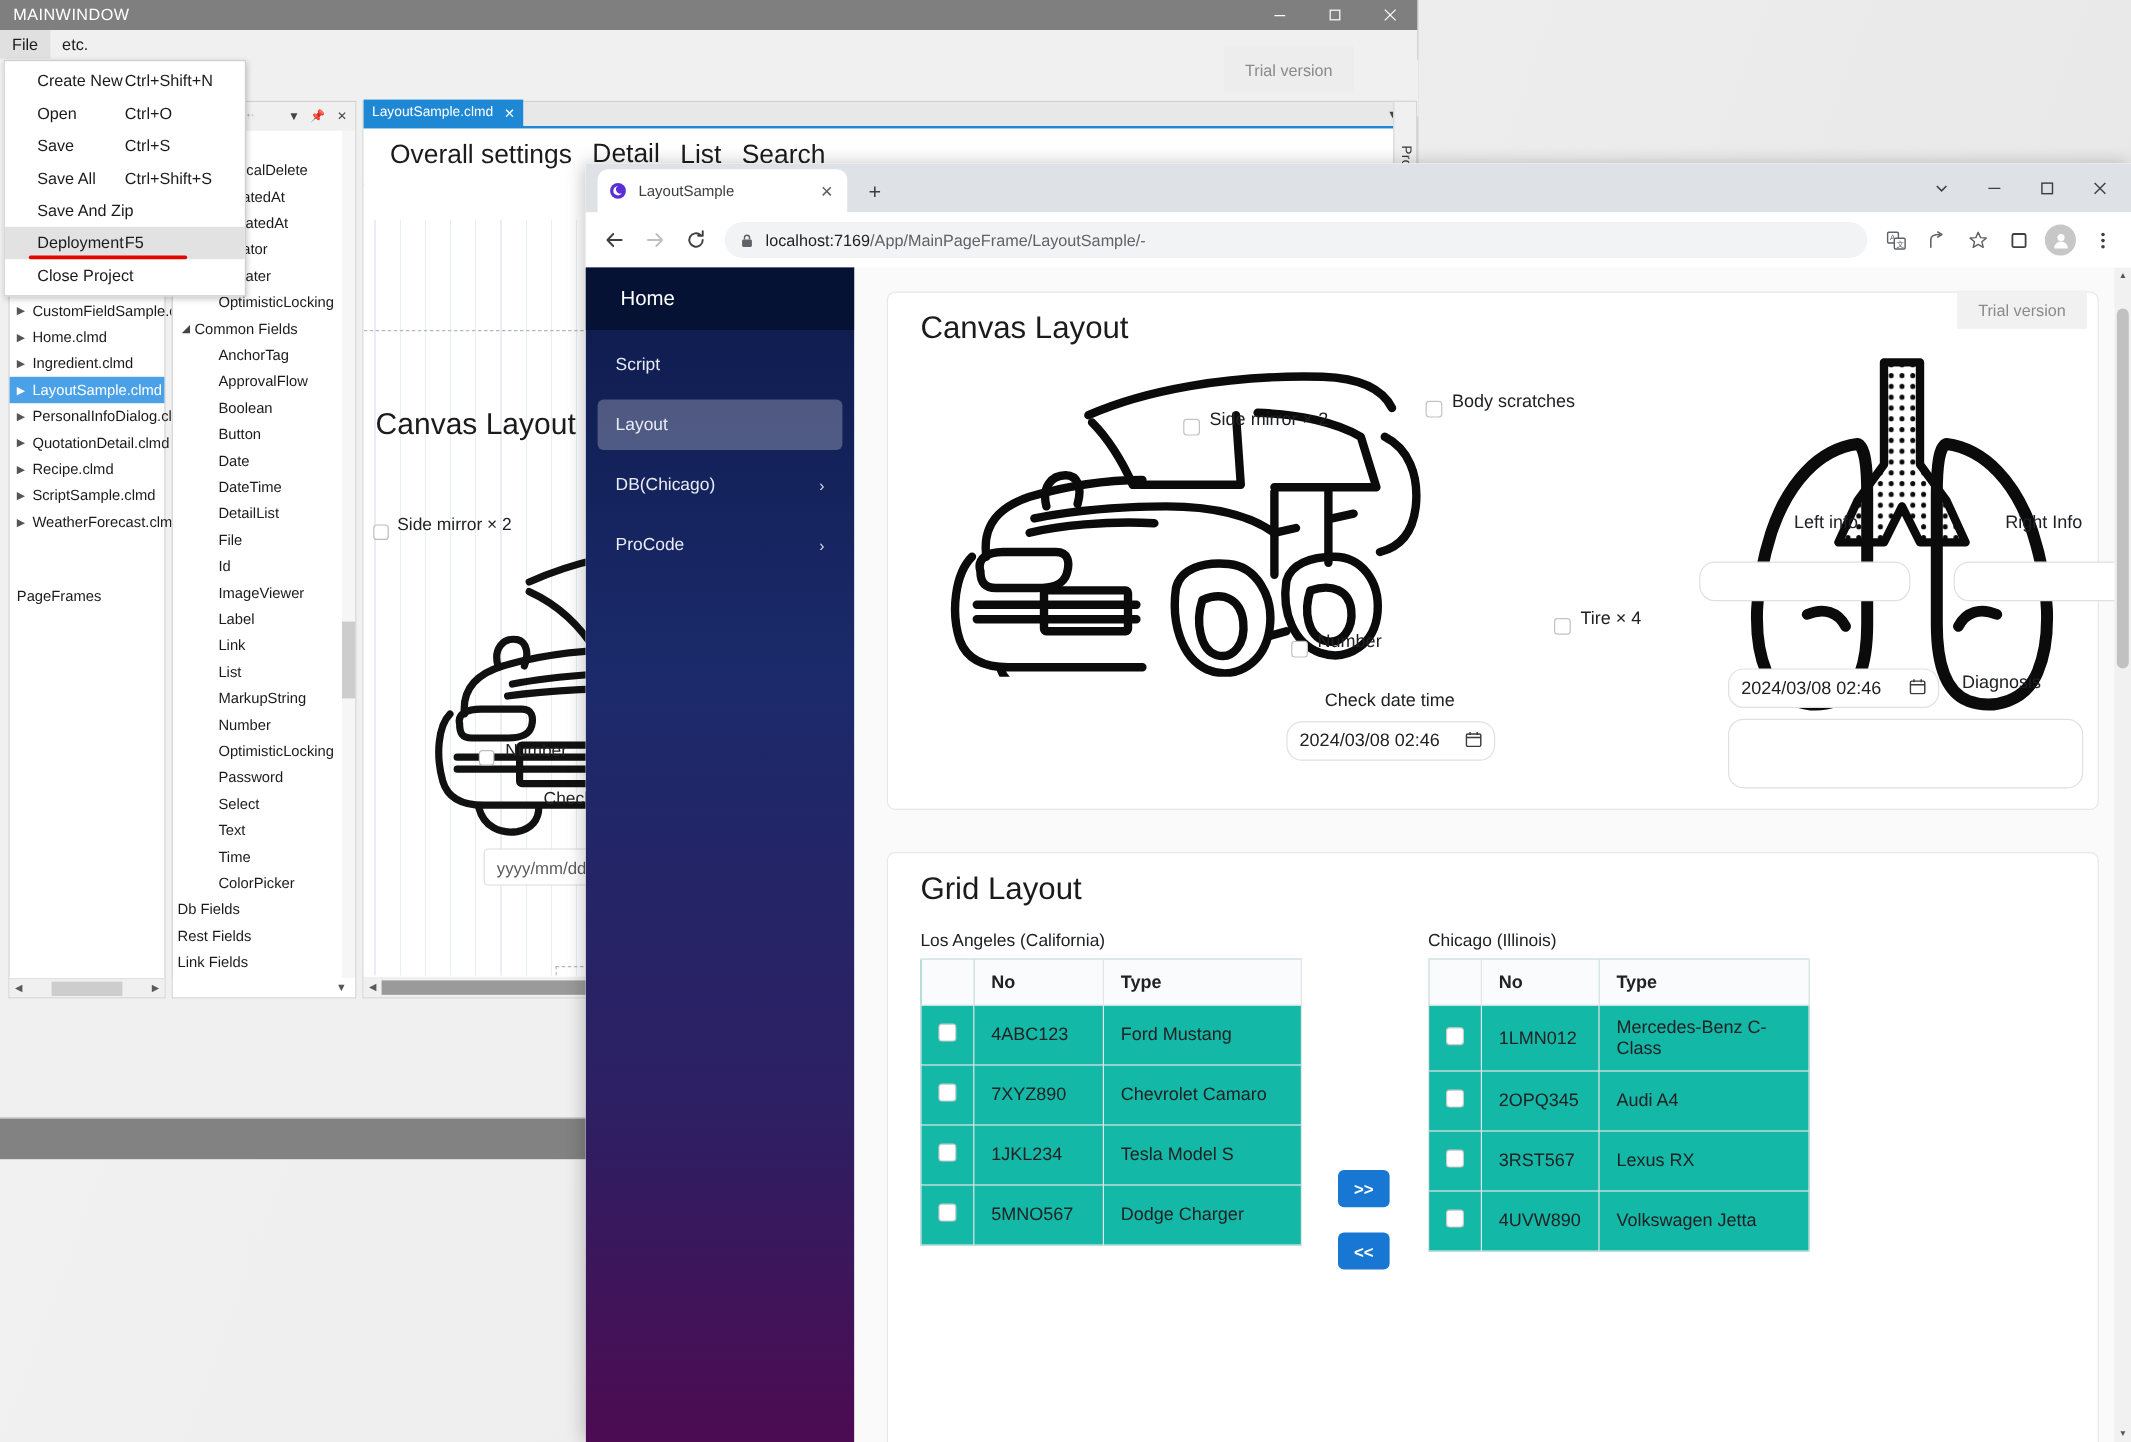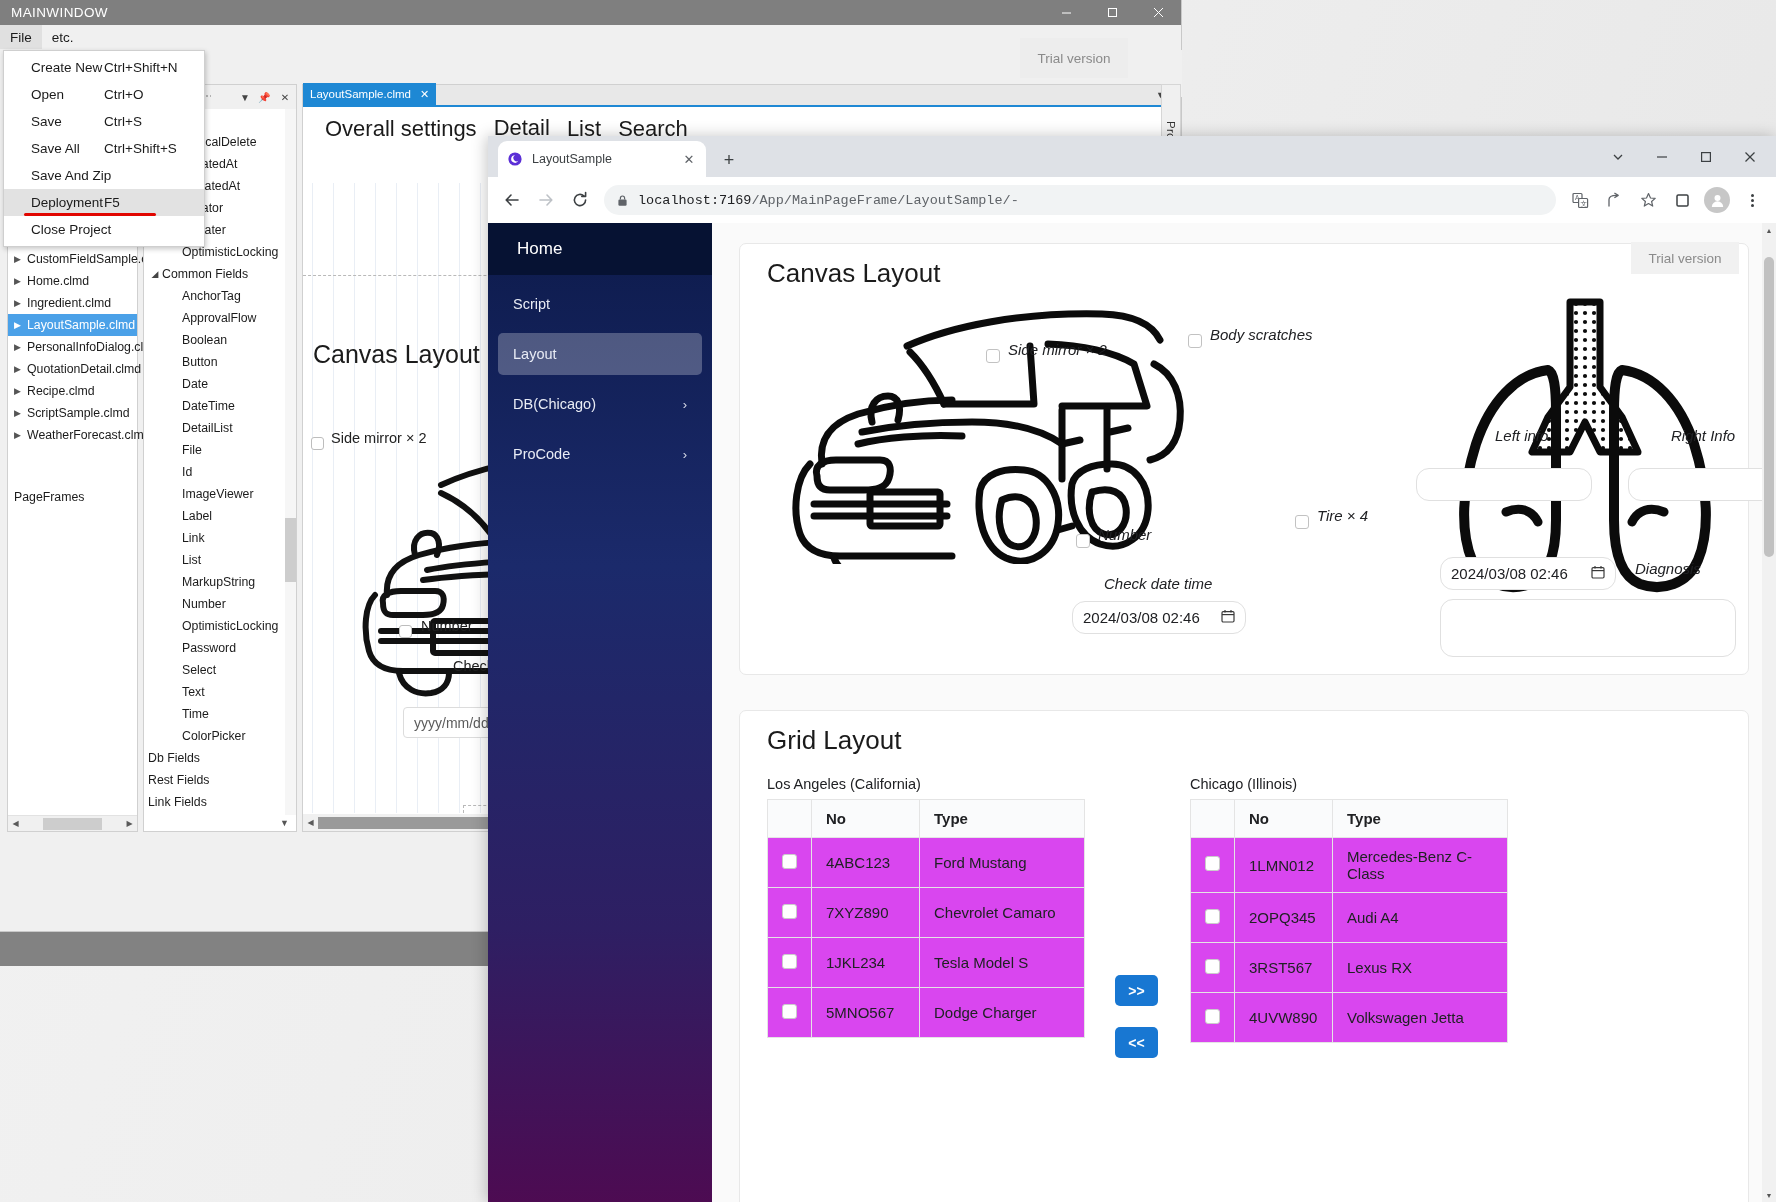--- a/index.html
+++ b/index.html
@@ -223,21 +223,21 @@
   }
   .tb-icon{
     width:32px; height:32px; display:flex; align-items:center; justify-content:center;
     color:#5f6368; border-radius:50%;
   }
   #omnibox{
     flex:1; height:30px; background:#f1f3f4; border-radius:15px;
     display:flex; align-items:center; padding:0 12px; gap:9px; margin:0 6px;
     min-width:0;
   }
-  #omnibox-text{ font-size:13.5px; color:#5f6368; white-space:nowrap; overflow:hidden;font-family:Liberation Mono, monospace; }
+  #omnibox-text{ font-size:13.5px; color:#5f6368; white-space:nowrap; overflow:hidden; }
   #omnibox-text b{ color:#202124; font-weight:400; }
   #tb-right{ display:flex; align-items:center; gap:2px; }
   #avatar-btn{
     width:26px; height:26px; border-radius:50%; background:#c7c7c7;
     display:flex; align-items:center; justify-content:center; color:#fff; margin:0 4px;
   }
 
   
   #webapp{ position:absolute; left:0; top:87px; width:1288px; bottom:0; display:flex; }
   #app-sidebar{
@@ -268,31 +268,31 @@
     position:absolute; background:#fff; border:1px solid #e8e8e8; border-radius:7px;
   }
   #card-canvas{ left:27px; top:20px; width:1010px; height:432px; }
   #card-grid{ left:27px; top:487px; width:1010px; height:560px; }
   .card-title{ position:absolute; left:27px; top:14px; font-size:26px; color:#1b1b1b; }
 
   .wa-cb{
     position:absolute; width:14px; height:14px; border:1px solid #c2c2c2;
     border-radius:3px; background:#fff;
   }
-  .wa-label{ position:absolute; font-size:15px; color:#202124; white-space:nowrap;font-style:italic; }
+  .wa-label{ position:absolute; font-size:15px; color:#202124; white-space:nowrap; }
   .wa-input{
     position:absolute; height:33px; border:1px solid #e0e0e0; border-radius:13px;
     background:#fff; display:flex; align-items:center; padding:0 10px;
     font-size:15px; color:#202124; justify-content:space-between;
   }
   .cal-ico{ font-size:14px; color:#3a3a3a; }
 
   .tbl-caption{ position:absolute; font-size:14.5px; color:#202124; }
   table.grid{
-    position:absolute; border-collapse:collapse; table-layout:fixed; background:#d946ef;
+    position:absolute; border-collapse:collapse; table-layout:fixed; background:#14b8a6;
   }
   table.grid th, table.grid td{
     border:1px solid #e4e4e4; text-align:left; font-size:15px; color:#202124;
     padding:10px 14px; vertical-align:middle;
   }
   table.grid th{ background:#fafbfc; font-weight:bold; height:38px; }
   table.grid td{ height:50px; }
   td.cbcell{ width:44px; padding:0; text-align:center; }
   .row-cb{
     display:inline-block; width:15px; height:15px; border:1px solid #cbcbcb;

